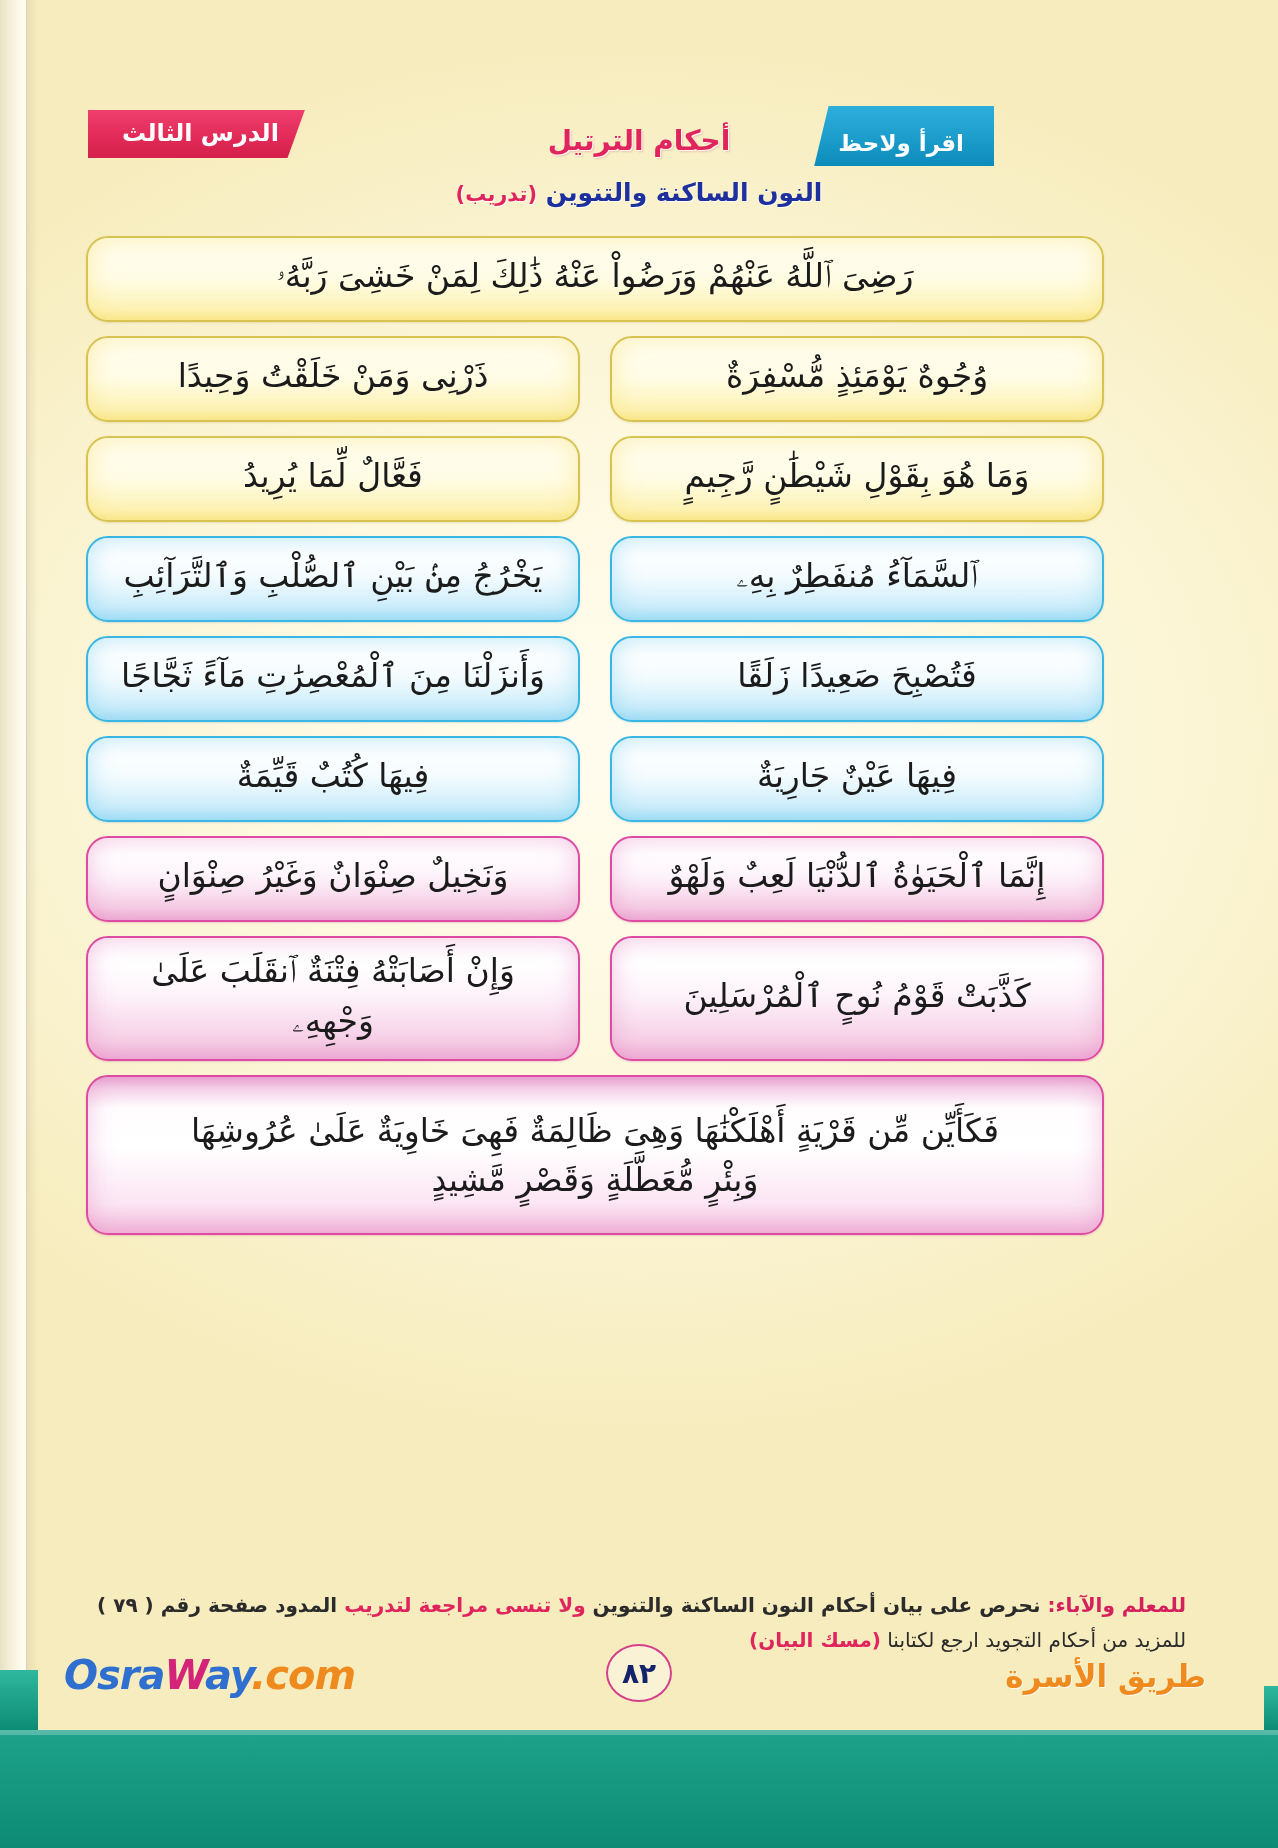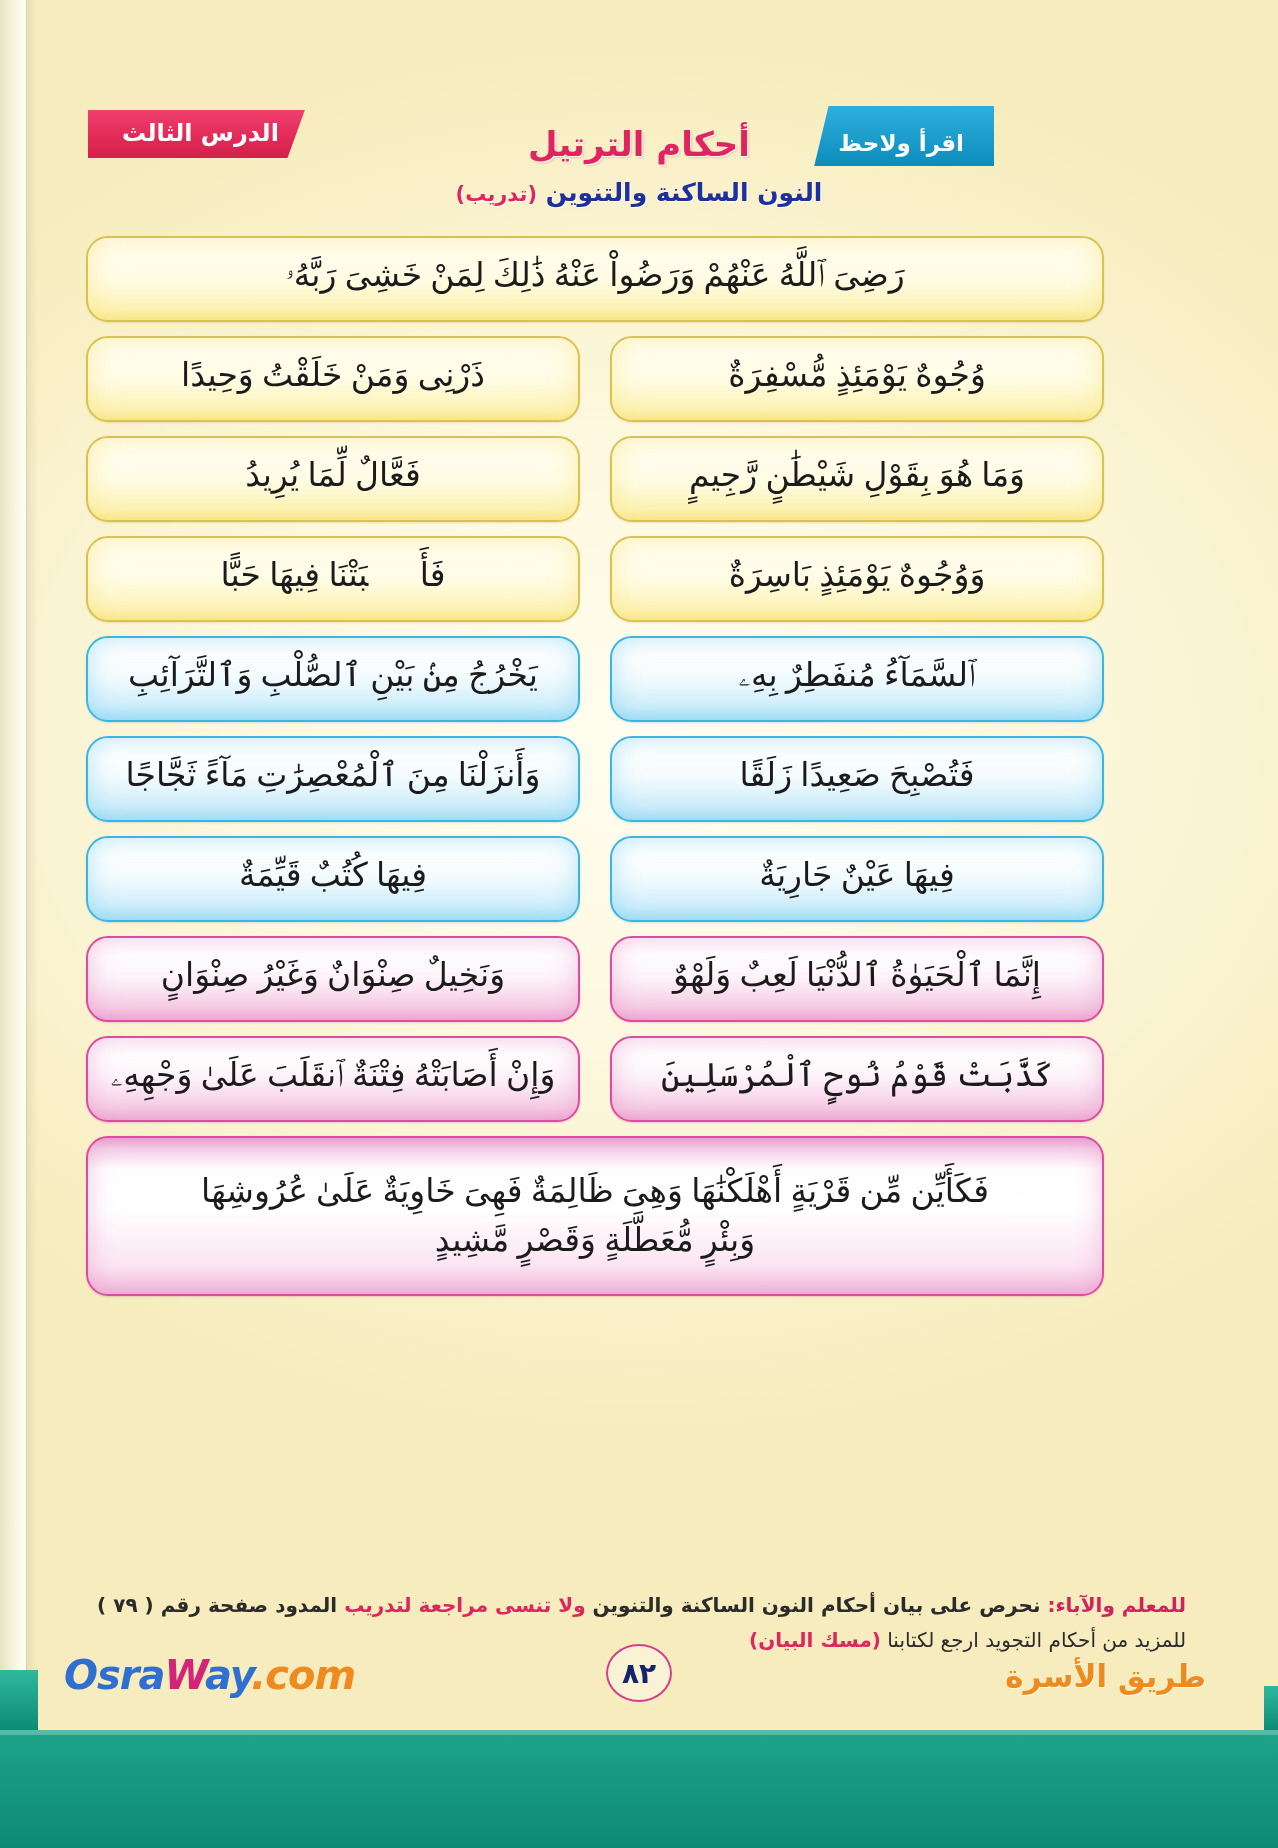--- a/index.html
+++ b/index.html
@@ -64,21 +64,21 @@
     background:linear-gradient(to bottom,#2eaedb 0%,#1b9ccb 55%,#0d8cbb 100%);
     color:#ffffff;font-weight:bold;font-size:23px;
     padding:24px 30px 10px 24px;
     -webkit-clip-path:polygon(8% 0,100% 0,100% 100%,0 100%);
     clip-path:polygon(8% 0,100% 0,100% 100%,0 100%);
     box-shadow:0 2px 3px rgba(0,0,0,.12);
     white-space:nowrap;
   }
   .title-main{
     position:absolute;left:0;top:28px;width:1278px;text-align:center;
-    color:#e0245e;font-weight:bold;font-size:34px;
+    color:#e0245e;font-weight:bold;font-size:28px;
     text-shadow:1px 1px 0 rgba(255,255,255,.85), 2px 2px 2px rgba(190,30,80,.18);
     letter-spacing:0px;
   }
   .title-sub{
     position:absolute;left:0;top:82px;width:1278px;text-align:center;
     color:#1e2f9e;font-weight:bold;font-size:25px;
     text-shadow:1px 1px 0 rgba(255,255,255,.8);
   }
   .title-sub .drill{color:#e0245e;font-size:21px;}
 
@@ -94,21 +94,21 @@
     padding:8px 22px 14px;
     color:#1b1b1b;
     font-size:33px;
     line-height:1.5;
     font-family:"DejaVu Sans","Liberation Sans",sans-serif;
     direction:rtl;
   }
   .vbox.full{width:1018px;min-height:86px;}
   .vbox.half{width:494px;min-height:86px;}
   .vbox.tall{width:1018px;min-height:160px;flex-direction:column;padding-top:14px;}
-  .vbox .ln{display:block;width:100%;font-family:Liberation Serif, serif;}
+  .vbox .ln{display:block;width:100%;}
 
   
   .t-yellow{
     border:2px solid #d8c352;
     background:
       linear-gradient(to bottom,#fffef4 0%,#fffdec 26%,#fffce4 50%,#fdf3b8 88%,#f8e88f 100%);
     box-shadow:inset 0 0 26px rgba(250,226,120,.55), 0 1px 2px rgba(160,140,50,.2);
   }
   
   .t-blue{
@@ -200,28 +200,20 @@
       </div>
       <div class="row">
         <div class="vbox half t-yellow">
           <span class="ln">فَعَّالٌ لِّمَا يُرِيدُ</span>
         </div>
         <div class="vbox half t-yellow">
           <span class="ln">وَمَا هُوَ بِقَوْلِ شَيْطَٰنٍ رَّجِيمٍ</span>
         </div>
       </div>
       <div class="row">
-        <div class="vbox half t-yellow">
-          <span class="ln">فَأَنۢبَتْنَا فِيهَا حَبًّا</span>
-        </div>
-        <div class="vbox half t-yellow">
-          <span class="ln">وَوُجُوهٌ يَوْمَئِذٍ بَاسِرَةٌ</span>
-        </div>
-      </div>
-      <div class="row">
         <div class="vbox half t-blue">
           <span class="ln">يَخْرُجُ مِنۢ بَيْنِ ٱلصُّلْبِ وَٱلتَّرَآئِبِ</span>
         </div>
         <div class="vbox half t-blue">
           <span class="ln">ٱلسَّمَآءُ مُنفَطِرٌ بِهِۦ</span>
         </div>
       </div>
       <div class="row">
         <div class="vbox half t-blue">
           <span class="ln">وَأَنزَلْنَا مِنَ ٱلْمُعْصِرَٰتِ مَآءً ثَجَّاجًا</span>

